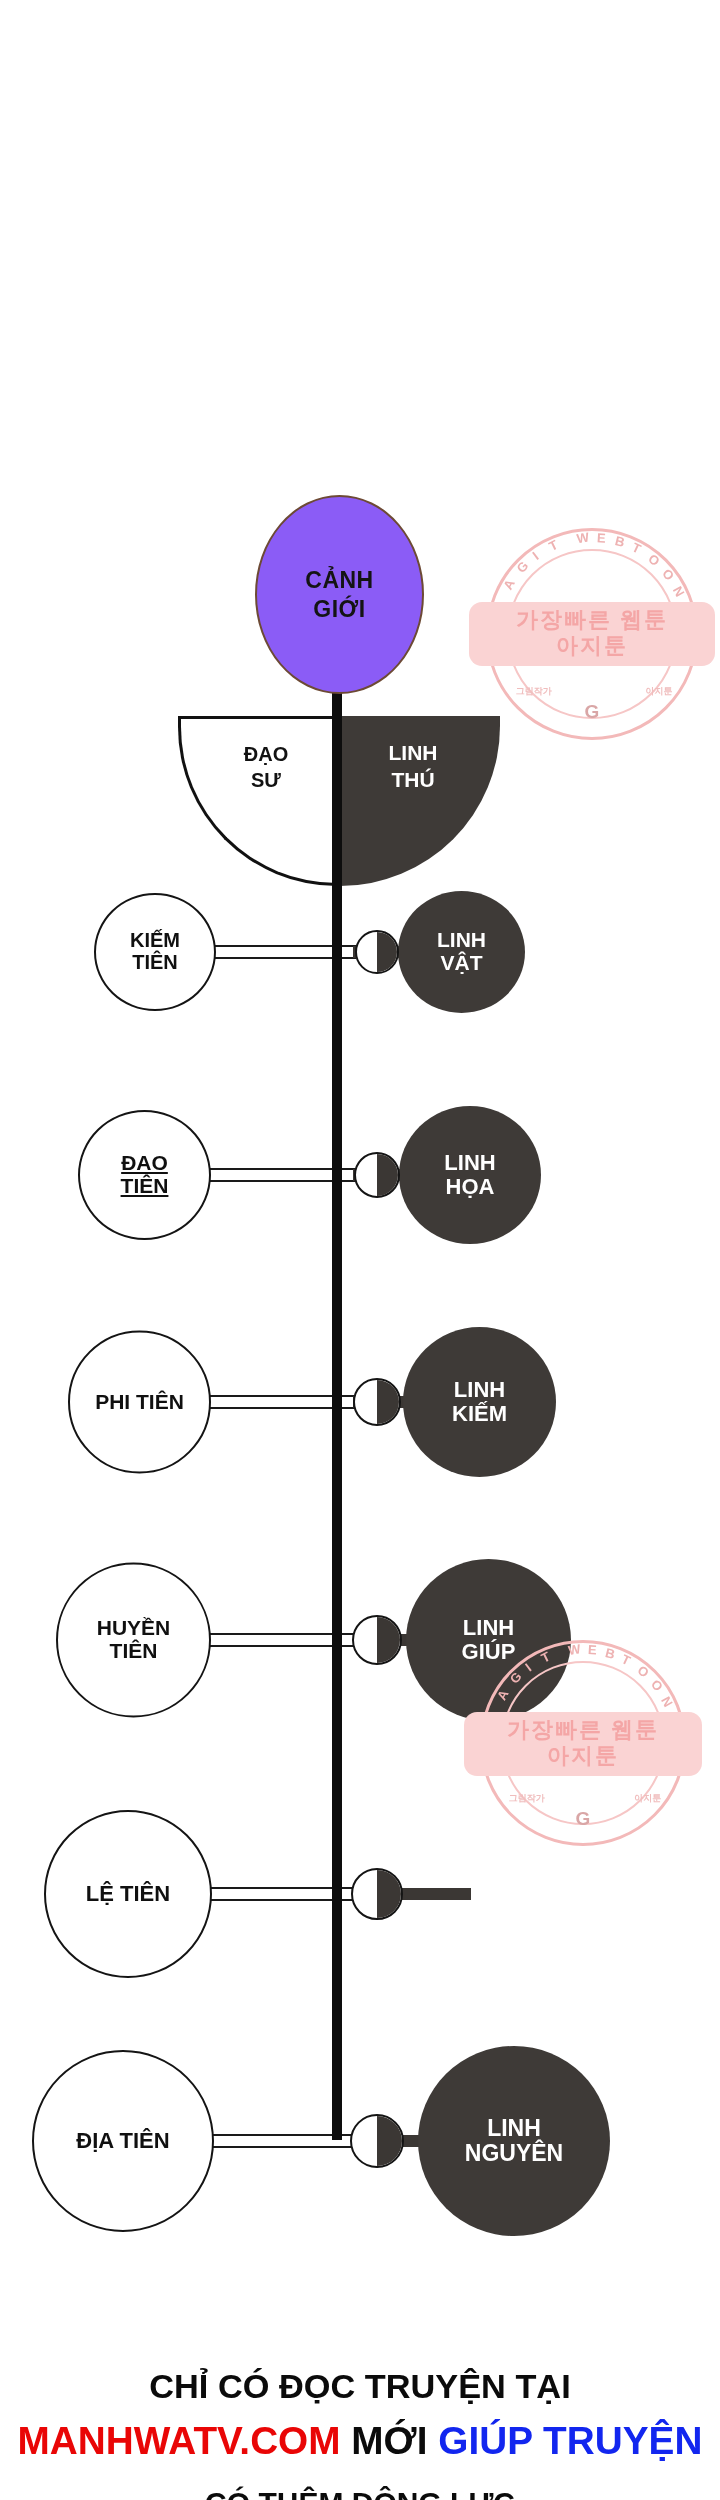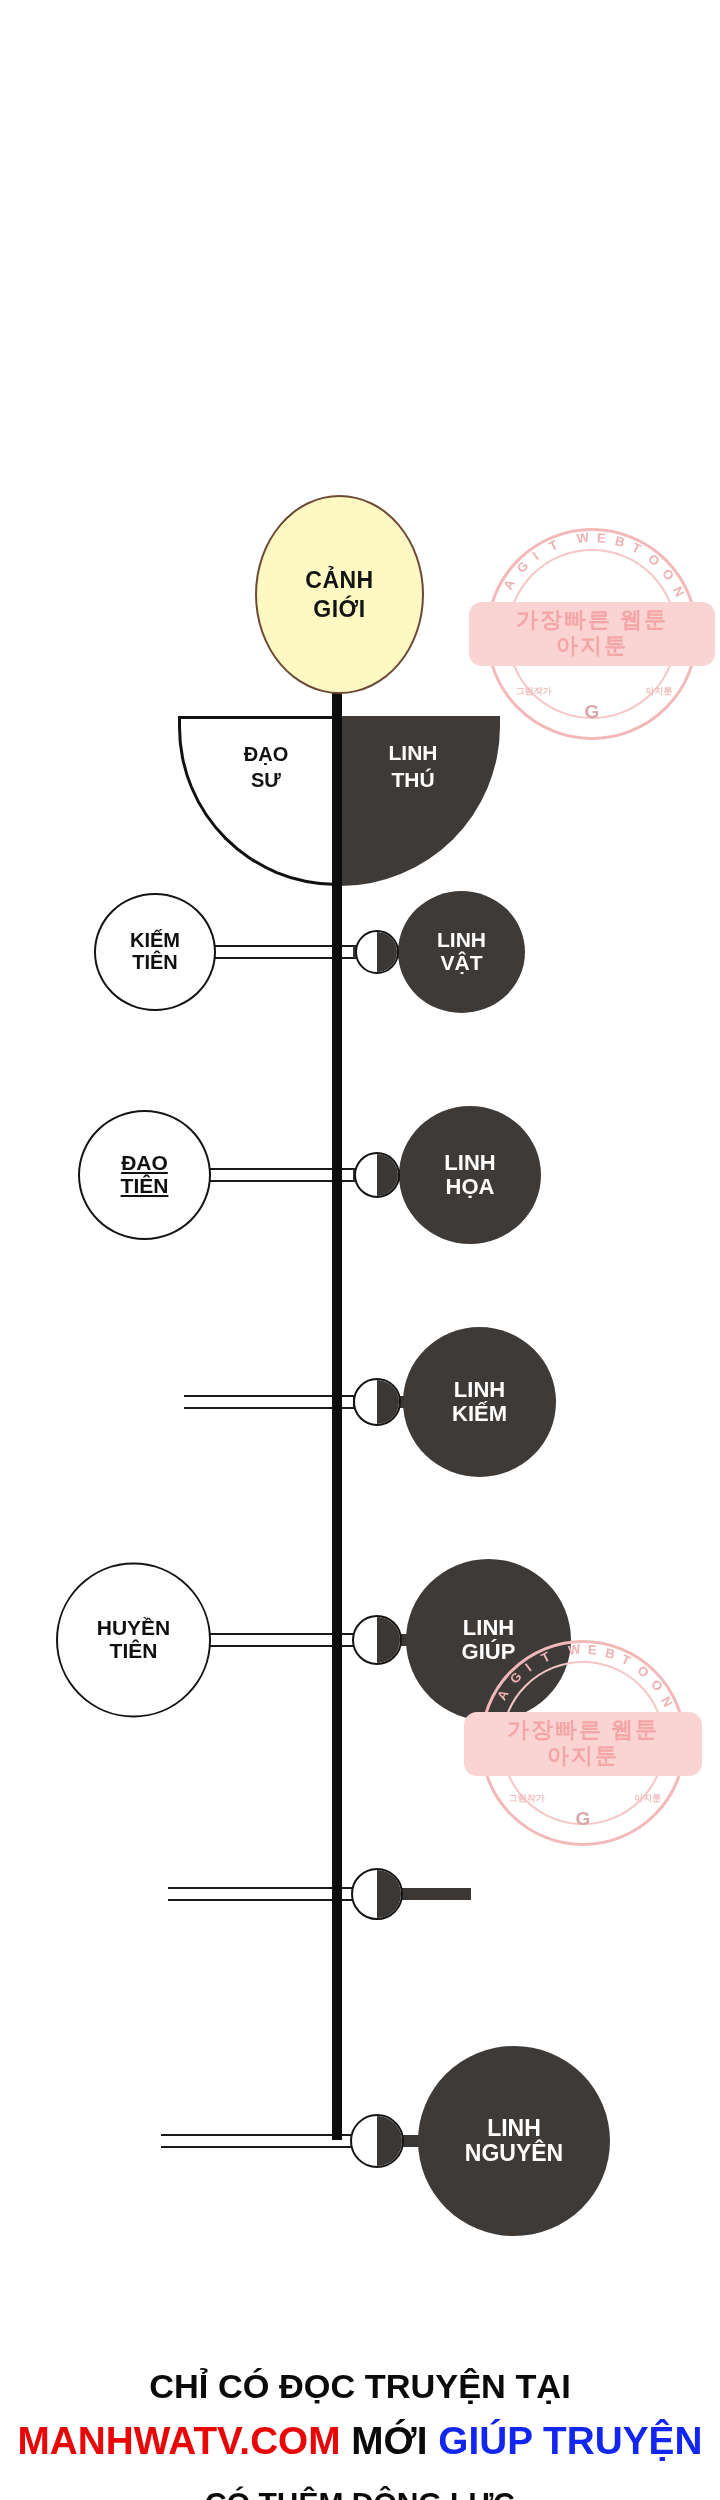--- a/index.html
+++ b/index.html
@@ -26,21 +26,21 @@
     background:#0d0d0d;
     z-index:6;
   }
 
   
   .crown{
     position:absolute;
     left:255px; top:495px;
     width:165px; height:195px;
     border-radius:50%;
-    background:#fef9c3;
+    background:#8b5cf6;
     border:2px solid #6d4a35;
     z-index:9;
     display:flex; flex-direction:column;
     align-items:center; justify-content:center;
     gap:4px;
   }
   .crown span{
     color:#141414;
     font-size:23px;
     font-weight:bold;
@@ -306,20 +306,24 @@
     <div class="circ dark" style="right:195px;width:142px;height:138px;font-size:22px;">
       <span>LINH</span>
       <span>HỌA</span>
     </div>
     <div class="node" style="width:42px;height:42px;margin-left:1px;"></div>
   </div>
 
   <div class="row" style="top:1330px;height:143px;">
     <div class="conn light" style="left:168px;width:172px;"></div>
     <div class="conn dark" style="left:337px;width:133px;"></div>
+    <div class="circ light" style="left:52px;width:143px;height:143px;font-size:21px;">
+      <span>PHI TIÊN</span>
+      <span></span>
+    </div>
     <div class="circ dark" style="right:180px;width:153px;height:150px;font-size:22px;">
       <span>LINH</span>
       <span>KIẾM</span>
     </div>
     <div class="node" style="width:44px;height:44px;margin-left:1px;"></div>
   </div>
 
   <div class="row" style="top:1562px;height:155px;">
     <div class="conn light" style="left:160px;width:180px;"></div>
     <div class="conn dark" style="left:337px;width:125px;"></div>
@@ -330,26 +334,34 @@
     <div class="circ dark" style="right:165px;width:165px;height:162px;font-size:22px;">
       <span>LINH</span>
       <span>GIÚP</span>
     </div>
     <div class="node" style="width:46px;height:46px;margin-left:1px;"></div>
   </div>
 
   <div class="row" style="top:1810px;height:168px;">
     <div class="conn light" style="left:152px;width:188px;"></div>
     <div class="conn dark" style="left:337px;width:118px;"></div>
+    <div class="circ light" style="left:28px;width:168px;height:168px;font-size:22px;">
+      <span>LỆ TIÊN</span>
+      <span></span>
+    </div>
     <div class="node" style="width:48px;height:48px;margin-left:1px;"></div>
   </div>
 
   <div class="row" style="top:2050px;height:182px;">
     <div class="conn light" style="left:145px;width:195px;"></div>
     <div class="conn dark" style="left:337px;width:112px;"></div>
+    <div class="circ light" style="left:16px;width:182px;height:182px;font-size:22px;">
+      <span>ĐỊA TIÊN</span>
+      <span></span>
+    </div>
     <div class="circ dark" style="right:126px;width:192px;height:190px;font-size:23px;">
       <span>LINH</span>
       <span>NGUYÊN</span>
     </div>
     <div class="node" style="width:50px;height:50px;margin-left:1px;"></div>
   </div>
 
   <div class="wm" style="left:486px;top:528px;width:212px;height:212px;">
     <div class="wm-ring"></div>
     <div class="wm-ring2"></div>

